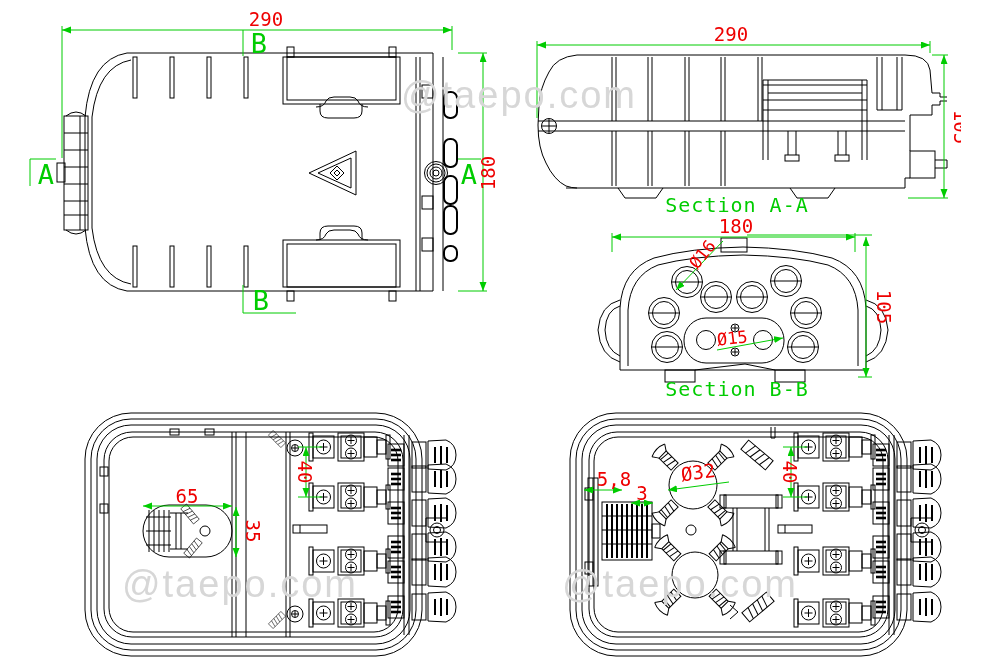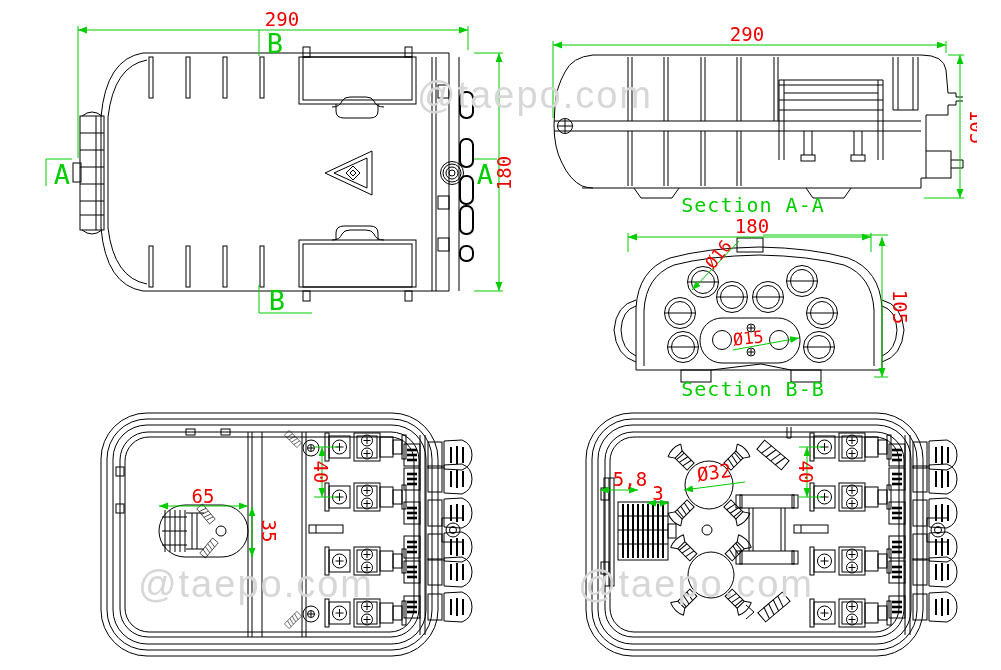--- a/index.html
+++ b/index.html
@@ -1,20 +1,20 @@
 <!DOCTYPE html>
 <html style="--line: #000000; --dim: #ee0000; --ann: #00cc00; --wm: #d7d7d7; --bg: #ffffff;"><head>
 <meta charset="utf-8">
 <style>
   :root{
     --line:#000000; --dim:#ee0000; --ann:#00cc00; --wm:#d7d7d7; --bg:#ffffff;
   }
   html,body{margin:0;padding:0;background:#fff;}
   .canvas{position:relative;width:961px;height:670px;background:var(--bg);overflow:hidden;
-          font-family:"DejaVu Sans Mono", monospace;margin-left:16px;}
+          font-family:"DejaVu Sans Mono", monospace;}
   svg{position:absolute;left:0;top:0;}
   .ln{stroke:var(--line);fill:none;stroke-width:1;}
   .ln2{stroke:var(--line);fill:none;stroke-width:2;}
   .lnth{stroke:var(--line);fill:none;stroke-width:2.6;}
   .g{stroke:var(--ann);fill:none;stroke-width:1;}
   .dimt{fill:var(--dim);font-family:"DejaVu Sans Mono",monospace;font-size:19px;}
   .dimts{fill:var(--dim);font-family:"DejaVu Sans Mono",monospace;font-size:17px;}
   .annt{fill:var(--ann);font-family:"DejaVu Sans Mono",monospace;font-size:20px;letter-spacing:1px;}
   .mark{fill:var(--ann);font-family:"DejaVu Sans Mono",monospace;font-size:27px;}
   .wm{fill:var(--wm);font-family:"Liberation Sans",sans-serif;font-size:38px;letter-spacing:2px;}

